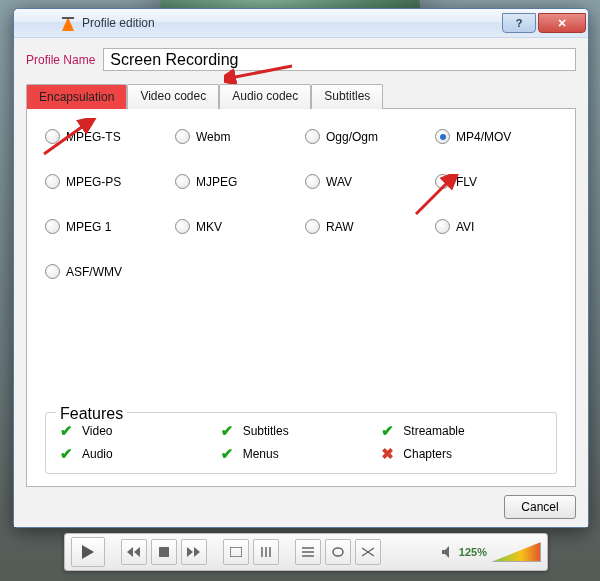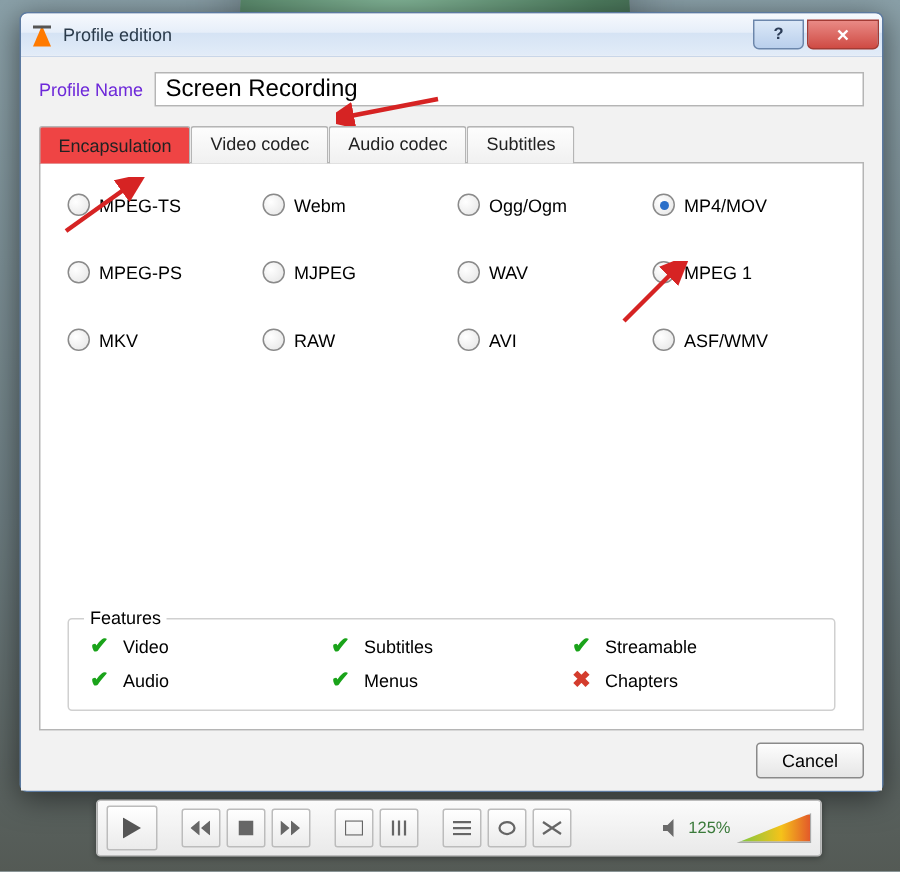--- a/index.html
+++ b/index.html
@@ -41,20 +41,21 @@
     display: flex;
     flex-direction: column;
   }
   .titlebar {
     height: 28px;
     background: linear-gradient(#f6f9fd, #e6eef9 45%, #d5e3f4 46%, #e2ecf8);
     border-bottom: 1px solid #c9d6e8;
     display: flex;
     align-items: center;
     border-radius: 5px 5px 0 0;
+    padding-left: 40px;
   }
   .titlebar .app-icon {
     width: 16px; height: 16px;
     margin: 0 6px;
     display: flex; align-items: flex-end; justify-content: center;
   }
   .cone {
     width: 0; height: 0;
     border-left: 6px solid transparent;
     border-right: 6px solid transparent;
@@ -88,21 +89,21 @@
     color: #fff;
   }
   .win-body {
     flex: 1;
     background: #f2f2f2;
     padding: 10px 12px 8px 12px;
     display: flex;
     flex-direction: column;
   }
   .field-row { display: flex; align-items: center; margin-bottom: 12px; }
-  .field-label { white-space: nowrap; margin-right: 8px; color: #6d28d9; }
+  .field-label { white-space: nowrap; margin-right: 8px; color: #be185d; }
   .text-input {
     flex: 1;
     height: 21px;
     border: 1px solid #b5b5b5;
     background: #fff;
     padding: 0 6px;
     font-family: inherit;
     font-size: 16px;
   }
   
@@ -161,21 +162,21 @@
     border-radius: 3px;
     padding: 10px 14px 12px;
     margin-top: auto;
     position: relative;
   }
   .features-title {
     position: absolute;
     top: -8px; left: 10px;
     background: #fff;
     padding: 0 4px;
-    font-size: 12px;
+    font-size: 16px;
   }
   .feat-grid {
     display: grid;
     grid-template-columns: repeat(3, 1fr);
     row-gap: 8px;
   }
   .feat-item { display: flex; align-items: center; }
   .feat-icon { width: 16px; margin-right: 6px; font-weight: bold; font-size: 15px; line-height: 1; }
   .ok { color: #1aa31a; }
   .no { color: #d43c2d; }
@@ -212,20 +213,21 @@
     width: 470px;
     height: 36px;
     border: 1px solid #bcbcbc;
     border-radius: 3px;
     background: linear-gradient(#fbfbfb, #e9e9e9);
     display: flex;
     align-items: center;
     padding: 0 6px;
     gap: 4px;
     box-shadow: 0 1px 4px rgba(0,0,0,.35);
+    font-weight: bold;
   }
   .pbtn {
     width: 24px; height: 24px;
     border: 1px solid #bcbcbc;
     border-radius: 2px;
     background: linear-gradient(#fff, #ebebeb);
     display: flex; align-items: center; justify-content: center;
     color: #555;
   }
   .pbtn.play { width: 32px; height: 28px; }
@@ -300,20 +302,24 @@
               <div class="radio"></div>
               <span>MPEG-PS</span>
             </div>
             <div class="radio-item">
               <div class="radio"></div>
               <span>MJPEG</span>
             </div>
             <div class="radio-item">
               <div class="radio"></div>
               <span>WAV</span>
+            </div>
+            <div class="radio-item">
+              <div class="radio"></div>
+              <span>FLV</span>
             </div>
             <div class="radio-item">
               <div class="radio"></div>
               <span>MPEG 1</span>
             </div>
             <div class="radio-item">
               <div class="radio"></div>
               <span>MKV</span>
             </div>
             <div class="radio-item">

